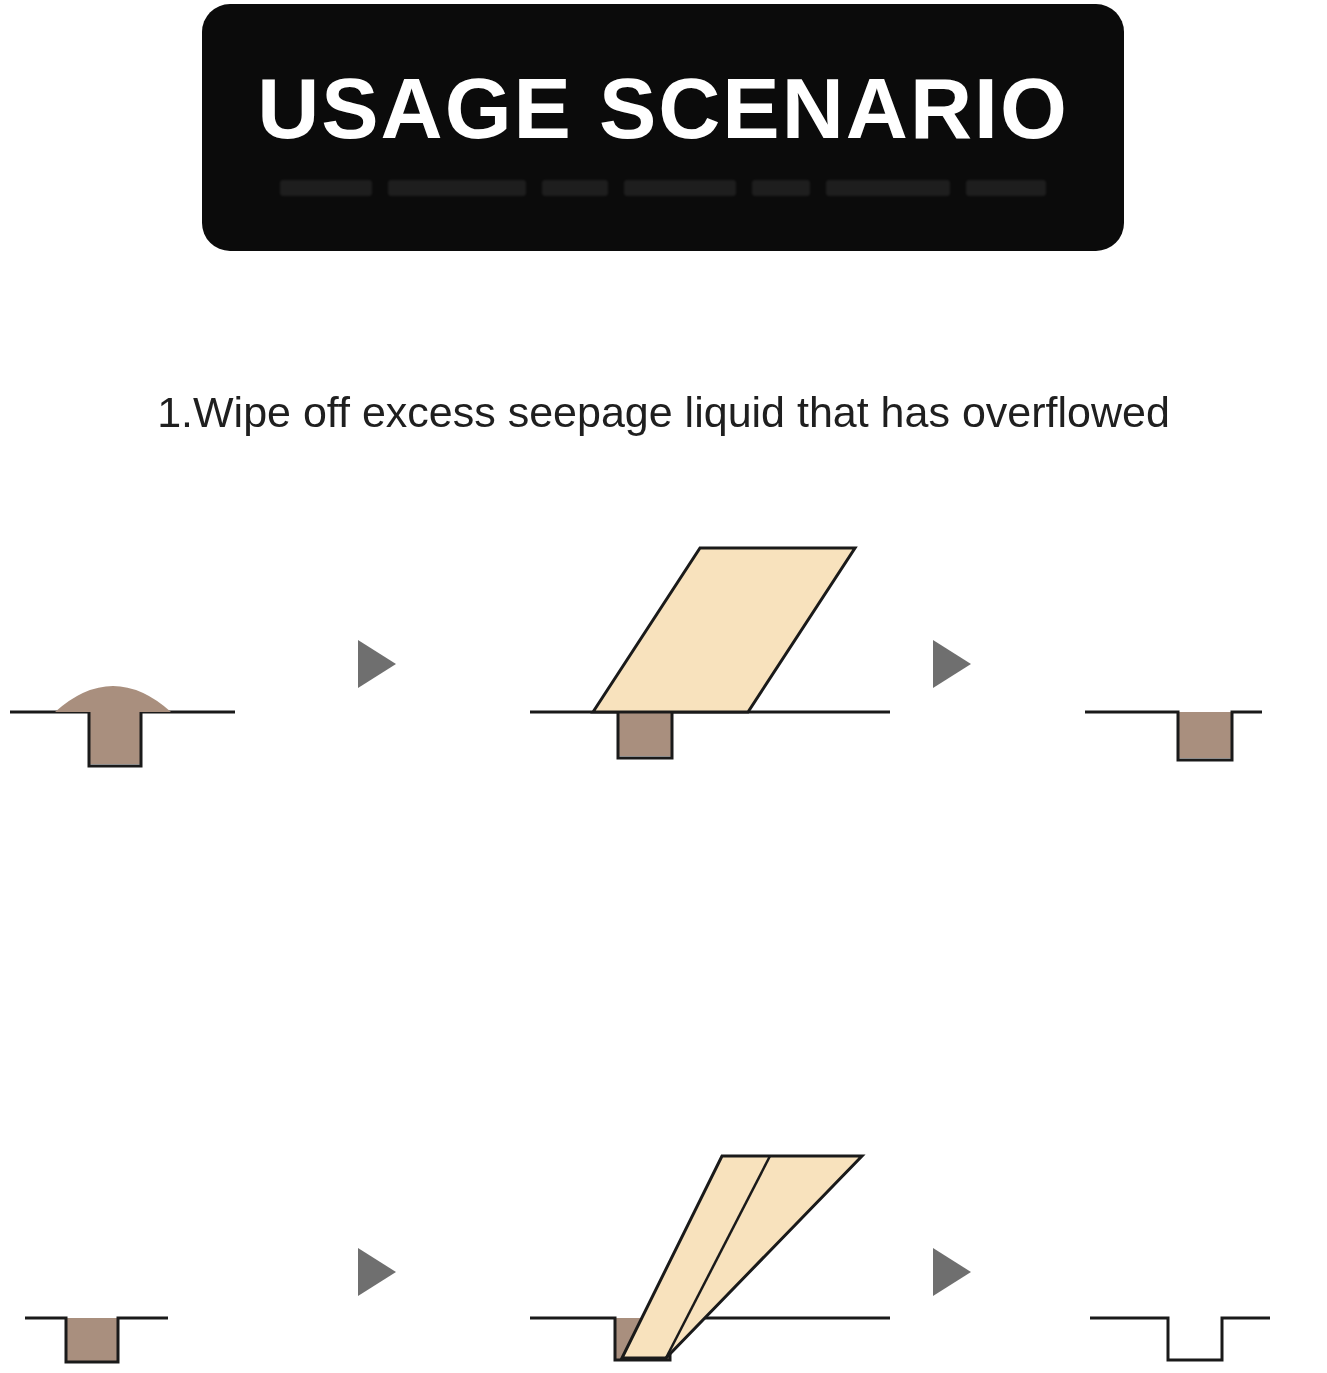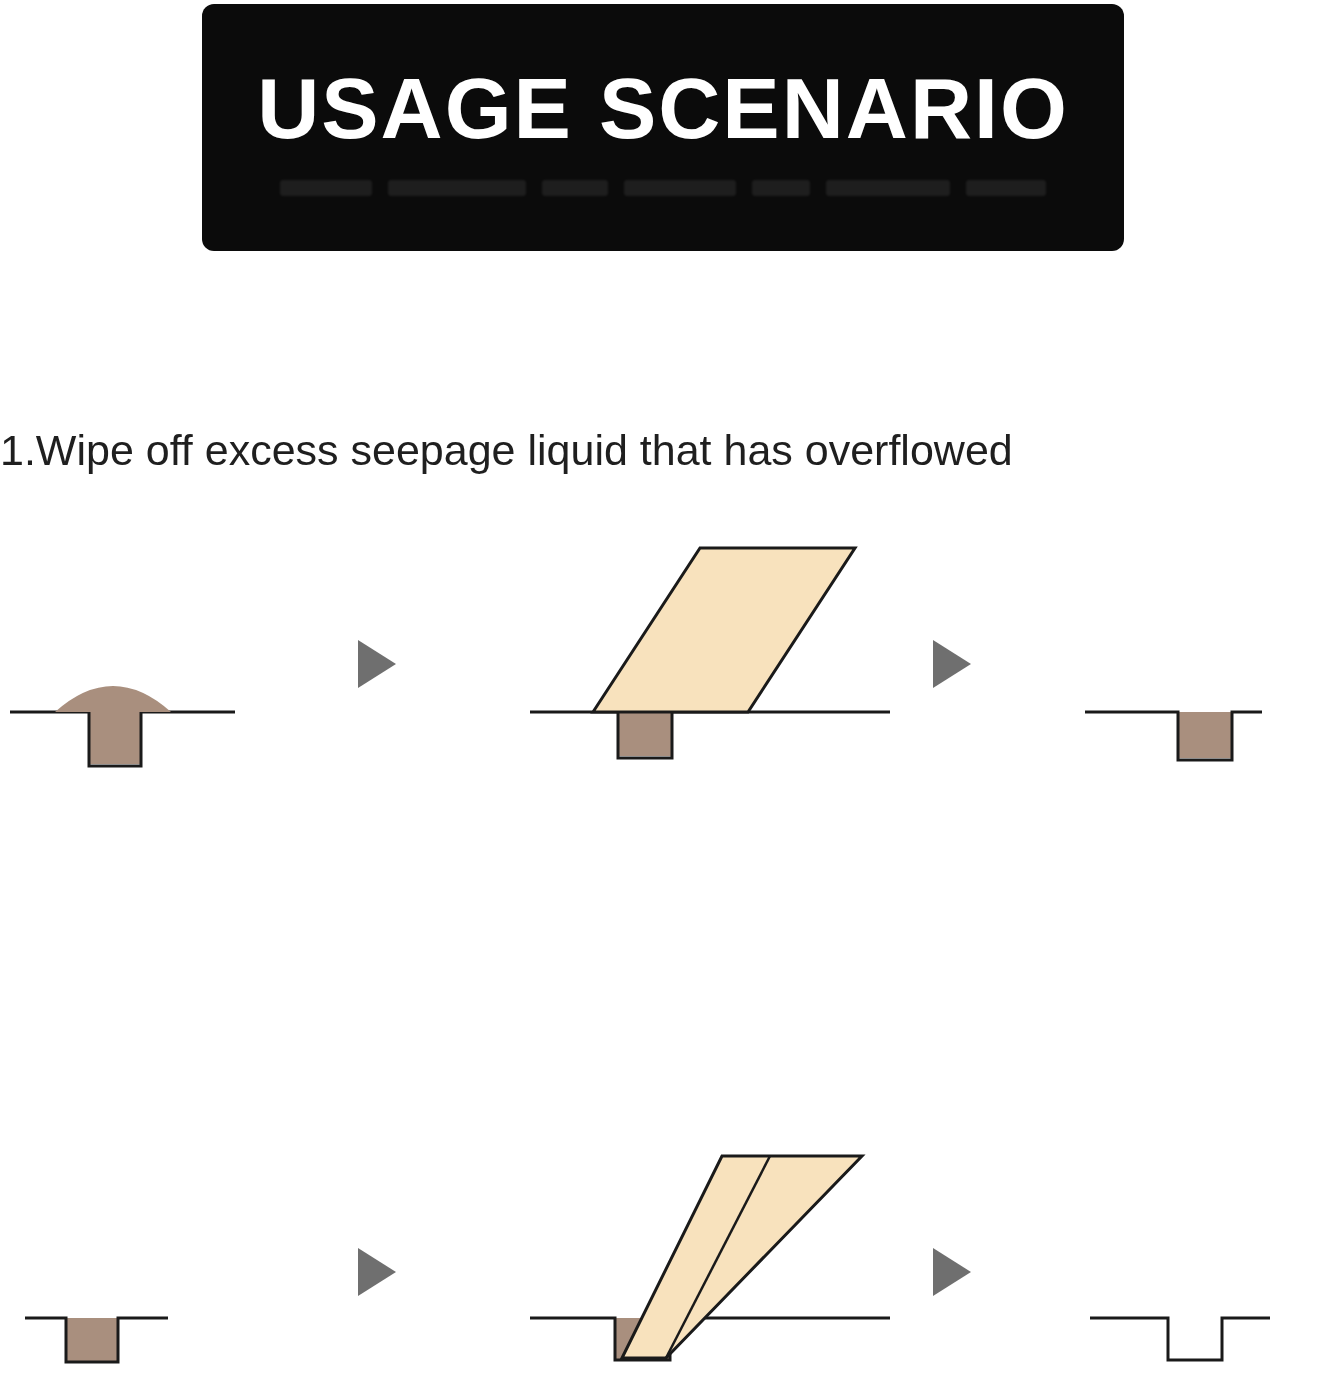--- a/index.html
+++ b/index.html
@@ -21,21 +21,21 @@
     background:var(--page-bg);
     overflow:hidden;
   }
   .banner{
     position:absolute;
     left:202px;
     top:4px;
     width:922px;
     height:247px;
     background:var(--banner-bg);
-    border-radius:12px;
+    border-radius:28px;
     display:flex;
     flex-direction:column;
     align-items:center;
     justify-content:center;
   }
   .banner-title{
     color:var(--banner-text);
     font-size:86px;
     font-weight:700;
     letter-spacing:2px;
@@ -58,25 +58,25 @@
   .ghost-row span:nth-child(2){width:138px;}
   .ghost-row span:nth-child(3){width:66px;}
   .ghost-row span:nth-child(4){width:112px;}
   .ghost-row span:nth-child(5){width:58px;}
   .ghost-row span:nth-child(6){width:124px;}
   .ghost-row span:nth-child(7){width:80px;}
   .step-heading{
     position:absolute;
     left:0;
     width:100%;
+    text-align:center;
     color:var(--heading-text);
     font-size:43px;
     line-height:1.25;
     white-space:nowrap;
-    margin-top:38px;
   }
   .step1{top:386px;}
   .step2{top:986px;}
   .diagram-row{
     position:absolute;
     left:0;
   }
   .row1{top:540px;}
   .row2{top:1130px;}
   .liquid{fill:var(--liquid);stroke:none;}

